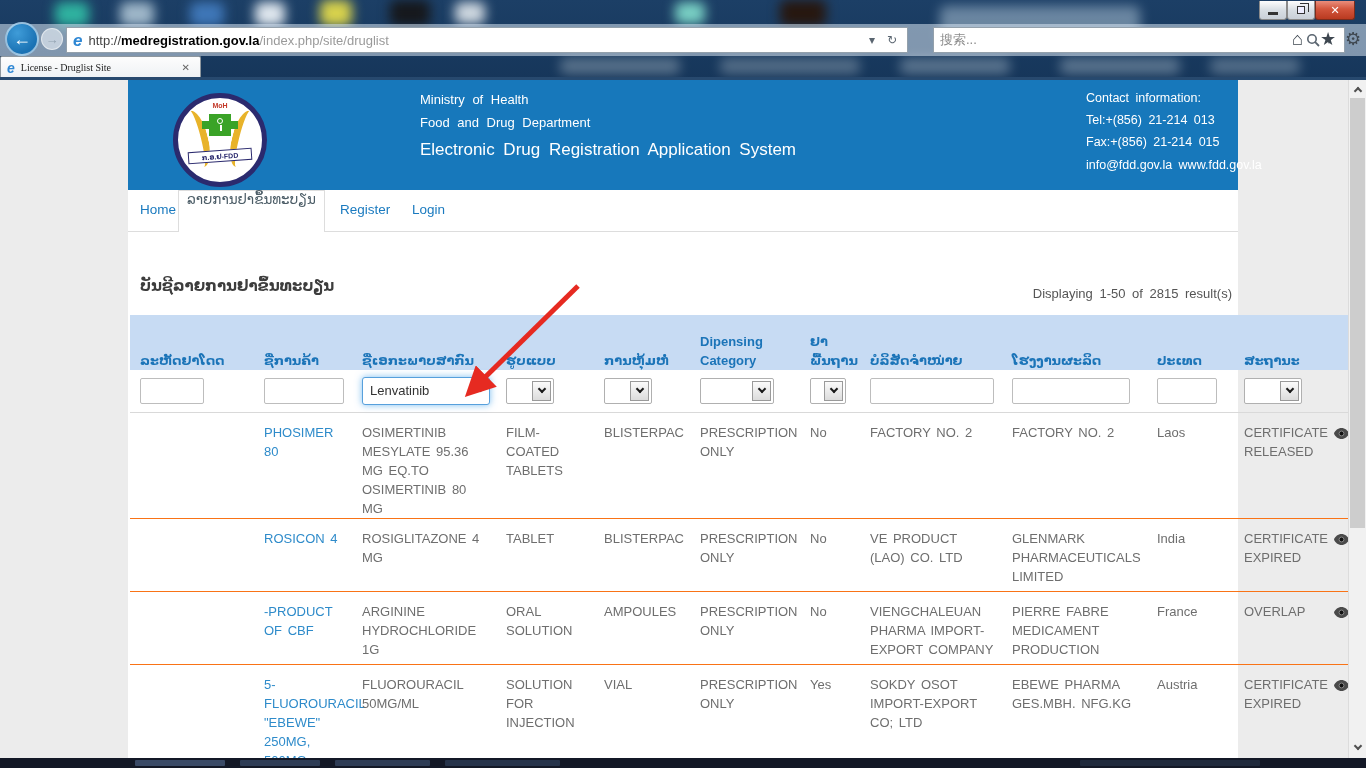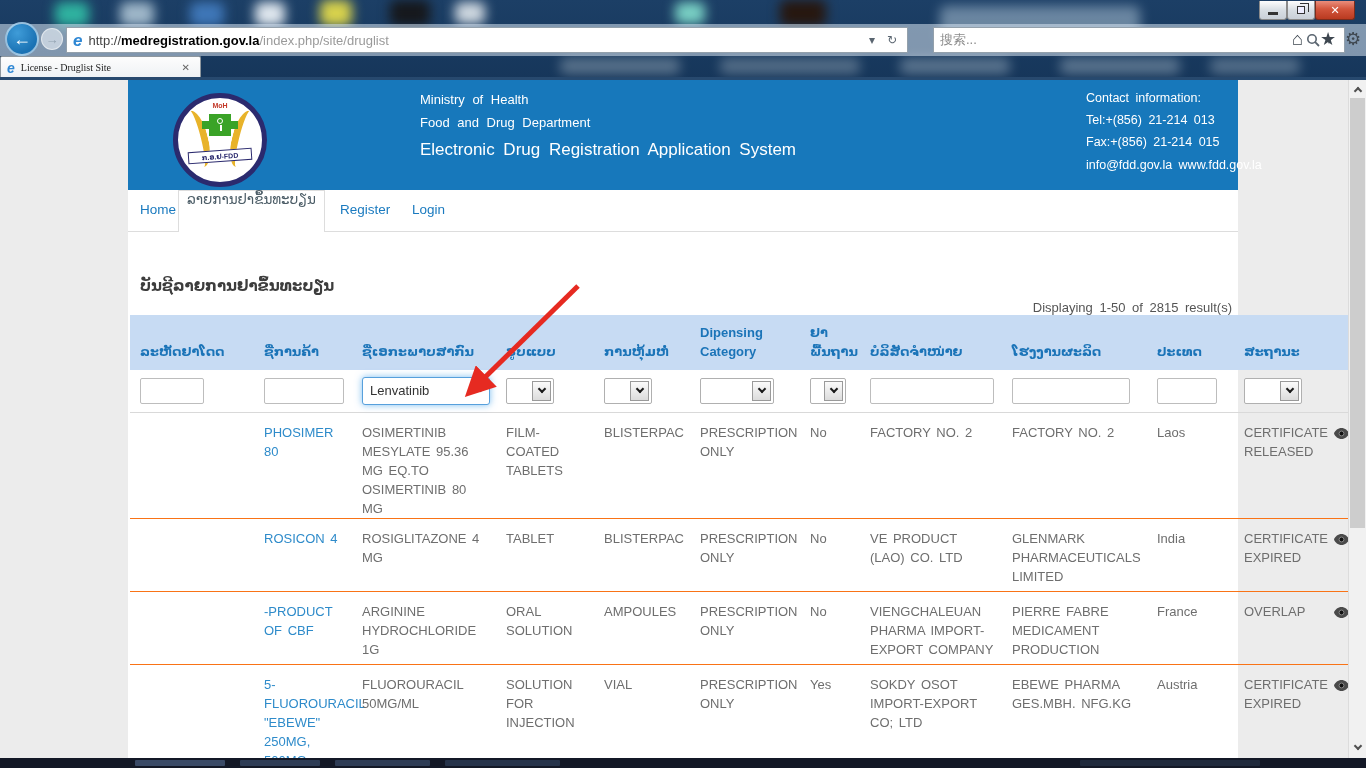--- a/index.html
+++ b/index.html
@@ -61,26 +61,26 @@
   .goblet:after{content:"";position:absolute;left:2px;top:6px;width:1.5px;height:6px;background:#fff;}
   .moh{position:absolute;top:4px;width:100%;text-align:center;font-size:7px;font-weight:bold;color:#c43a2a;}
   .banner{position:absolute;left:10px;top:52px;width:64px;height:12px;background:#fff;border:1px solid #2b2a6e;transform:rotate(-4deg);text-align:center;font-size:7px;font-weight:bold;color:#2b2a6e;line-height:11px;}
 
   
   .nav-link{position:absolute;top:202px;font-size:13.5px;color:#1a7abf;cursor:pointer;white-space:nowrap;}
   .nav-border{position:absolute;left:128px;top:231px;width:1110px;height:1px;background:#ddd;}
   .nav-active{position:absolute;left:178px;top:190px;width:147px;height:42px;background:#fff;border:1px solid #ddd;border-bottom:none;display:flex;align-items:flex-start;justify-content:center;font-size:13.5px;color:#4b5c66;cursor:pointer;z-index:2;}
 
   .page-heading{position:absolute;left:140px;top:277px;font-size:15px;font-weight:bold;color:#3d3d3d;}
-  .results{position:absolute;left:738px;top:300px;width:494px;text-align:right;font-size:13px;color:#555;word-spacing:3px;}
+  .results{position:absolute;left:738px;top:286px;width:494px;text-align:right;font-size:13px;color:#555;word-spacing:3px;}
 
   
   table.grid{position:absolute;left:130px;top:315px;width:1218px;border-collapse:collapse;table-layout:fixed;}
   table.grid td,table.grid th{padding:0 8px 0 10px;vertical-align:top;font-size:13px;word-spacing:2px;}
-  tr.hdr th{background:#c7dbf3;color:#1b74b8;font-weight:bold;text-align:left;vertical-align:bottom;padding-bottom:9px;padding-top:8px;height:55px;cursor:pointer;line-height:19px;}
+  tr.hdr th{background:#c7dbf3;color:#1b74b8;font-weight:bold;text-align:left;vertical-align:bottom;padding-top:8px;height:55px;cursor:pointer;line-height:19px;}
   tr.flt td{height:42px;vertical-align:middle;border-bottom:1px solid #d9d9d9;}
   tr.data td{padding-top:10px;line-height:19px;color:#6e6e6e;border-bottom:1px solid #f97316;}
   tr.data .link{color:#2e8bca;cursor:pointer;}
   td.eye-cell{padding-top:12px !important;cursor:pointer;}
 
   input.flt{height:26px;border:1px solid #bdbdbd;border-radius:2px;background:#fff;font-size:13px;padding:0 5px;color:#333;}
   .searchbox{position:relative;width:128px;}
   .searchbox input{width:100%;height:28px;border:1px solid #57a0dc;border-radius:3px;box-shadow:0 0 7px rgba(82,168,236,.75);outline:none;font-size:13px;padding:0 24px 0 7px;color:#333;}
   .searchbox .clear{position:absolute;right:7px;top:6px;font-size:12px;color:#222;font-weight:bold;cursor:pointer;line-height:1;}
 

